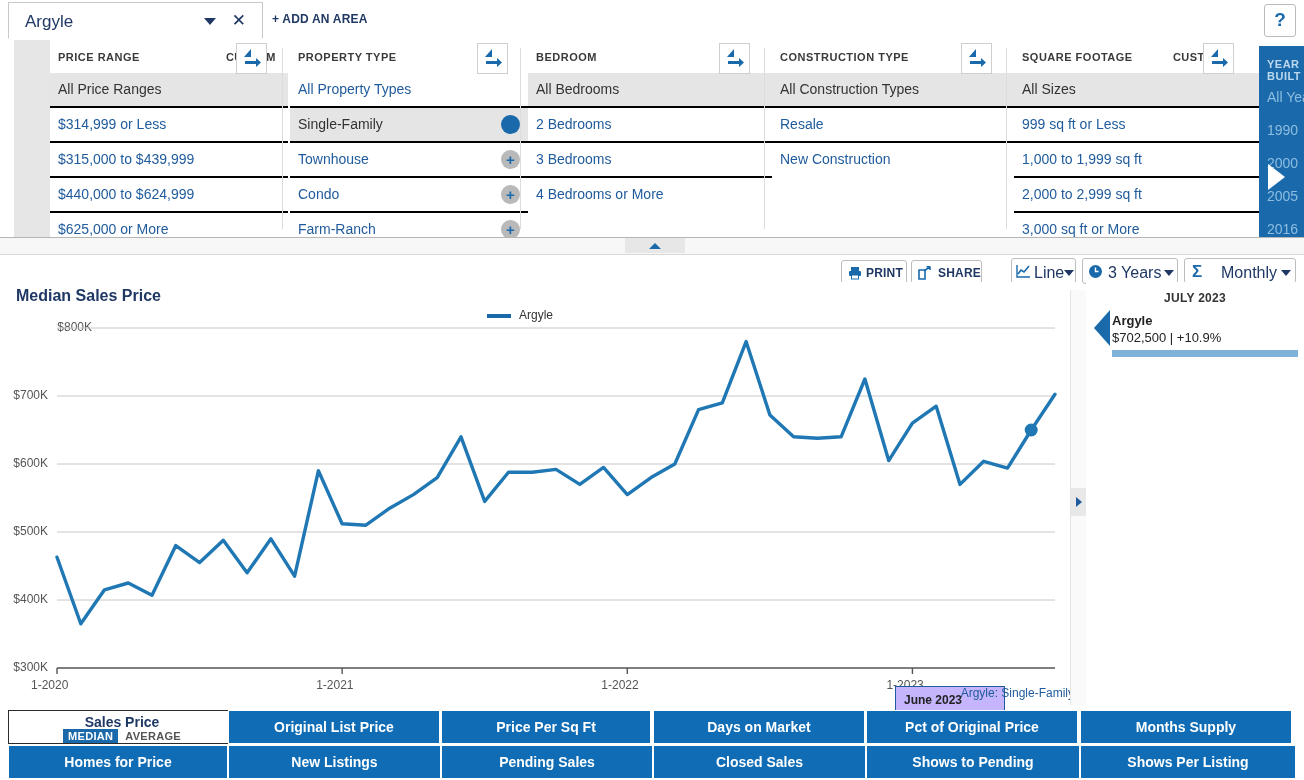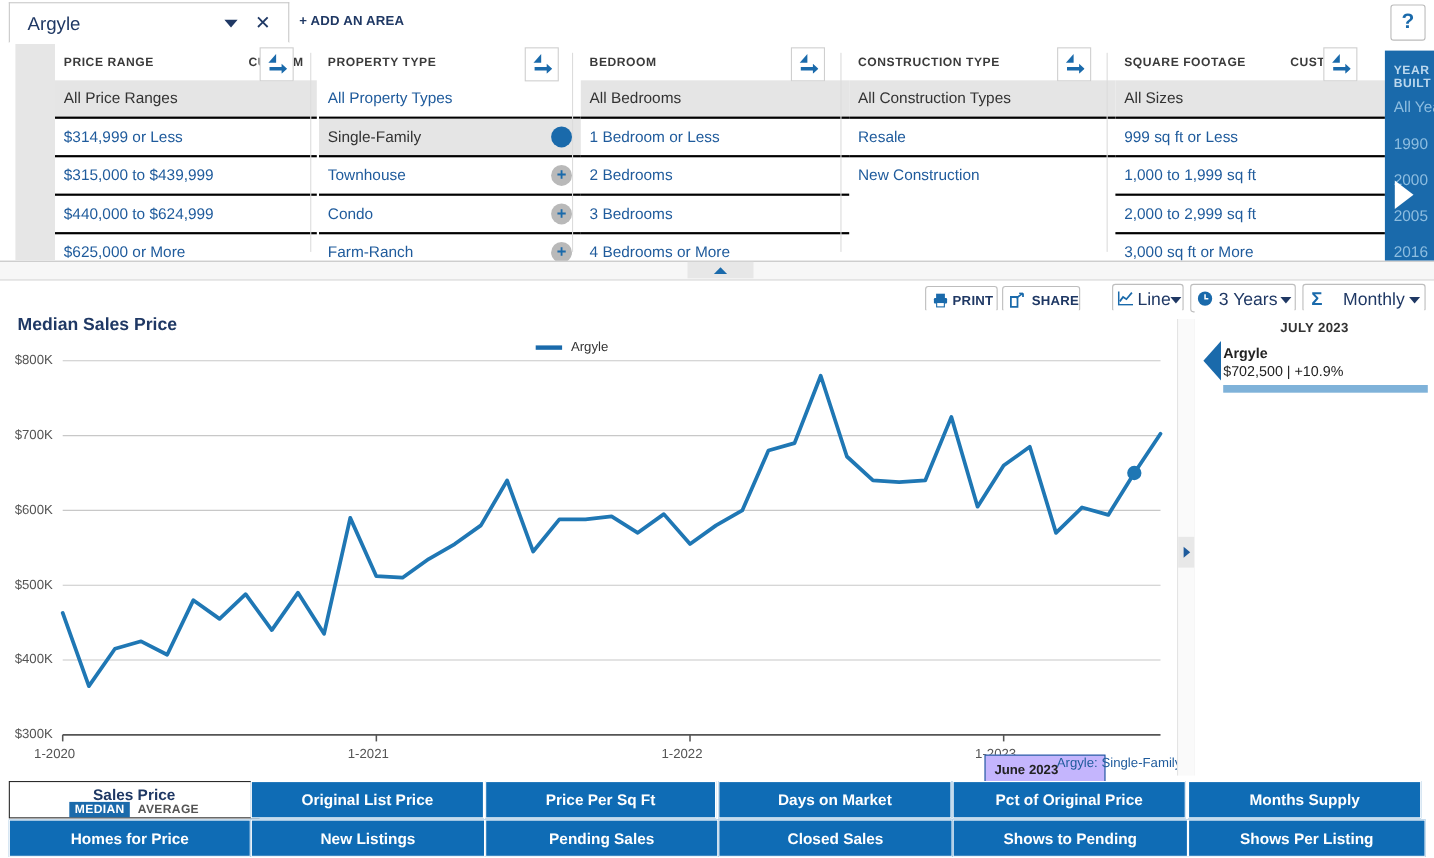--- a/index.html
+++ b/index.html
@@ -178,23 +178,20 @@
         </div>
         <div class="vsep" style="left: 282px;"></div>
         <div class="fcol" style="left: 528px; width: 244px;">
           <div class="hdr">
             <div class="t">BEDROOM</div>
           </div>
           <div class="fitem sel ">
             <div class="lbl">All Bedrooms</div>
           </div>
           <div class="fitem ">
-            <div class="lbl">1 Bedroom or Less</div>
-          </div>
-          <div class="fitem ">
             <div class="lbl">2 Bedrooms</div>
           </div>
           <div class="fitem ">
             <div class="lbl">3 Bedrooms</div>
           </div>
           <div class="fitem noline">
             <div class="lbl">4 Bedrooms or More</div>
           </div>
         </div>
         <div class="exp-btn" style="left: 719px;">
@@ -319,21 +316,21 @@
     <div class="legend">
       <i></i>
       <span>Argyle</span>
     </div>
     <div id="y-labels">
         <div class="yaxis-lbl" style="top: 378px; left: 0px; width: 48px; text-align: right;">$300K</div>
         <div class="yaxis-lbl" style="top: 310px; left: 0px; width: 48px; text-align: right;">$400K</div>
         <div class="yaxis-lbl" style="top: 242px; left: 0px; width: 48px; text-align: right;">$500K</div>
         <div class="yaxis-lbl" style="top: 174px; left: 0px; width: 48px; text-align: right;">$600K</div>
         <div class="yaxis-lbl" style="top: 106px; left: 0px; width: 48px; text-align: right;">$700K</div>
-        <div class="yaxis-lbl" style="top: 38px; left: 0px; width: 48px; text-align: right;">$800K</div>
+        <div class="yaxis-lbl" style="top: 38px; left: 0px; width: 48px; text-align: right; padding-left: 44px;">$800K</div>
       </div>
     <div id="x-labels">
         <div class="xaxis-lbl" style="left: 31px; top: 396px;">1-2020</div>
         <div class="xaxis-lbl" style="left: 316.143px; top: 396px;">1-2021</div>
         <div class="xaxis-lbl" style="left: 601.286px; top: 396px;">1-2022</div>
         <div class="xaxis-lbl" style="left: 886.429px; top: 396px;">1-2023</div>
       </div>
     <svg id="plot" width="1078" height="426" style="position:absolute;left:0;top:0;">
         <line x1="57" y1="386" x2="1055" y2="386" stroke="#555" stroke-width="1.6"></line>
         <line x1="57" y1="318" x2="1055" y2="318" stroke="#c8c8c8" stroke-width="1"></line>

